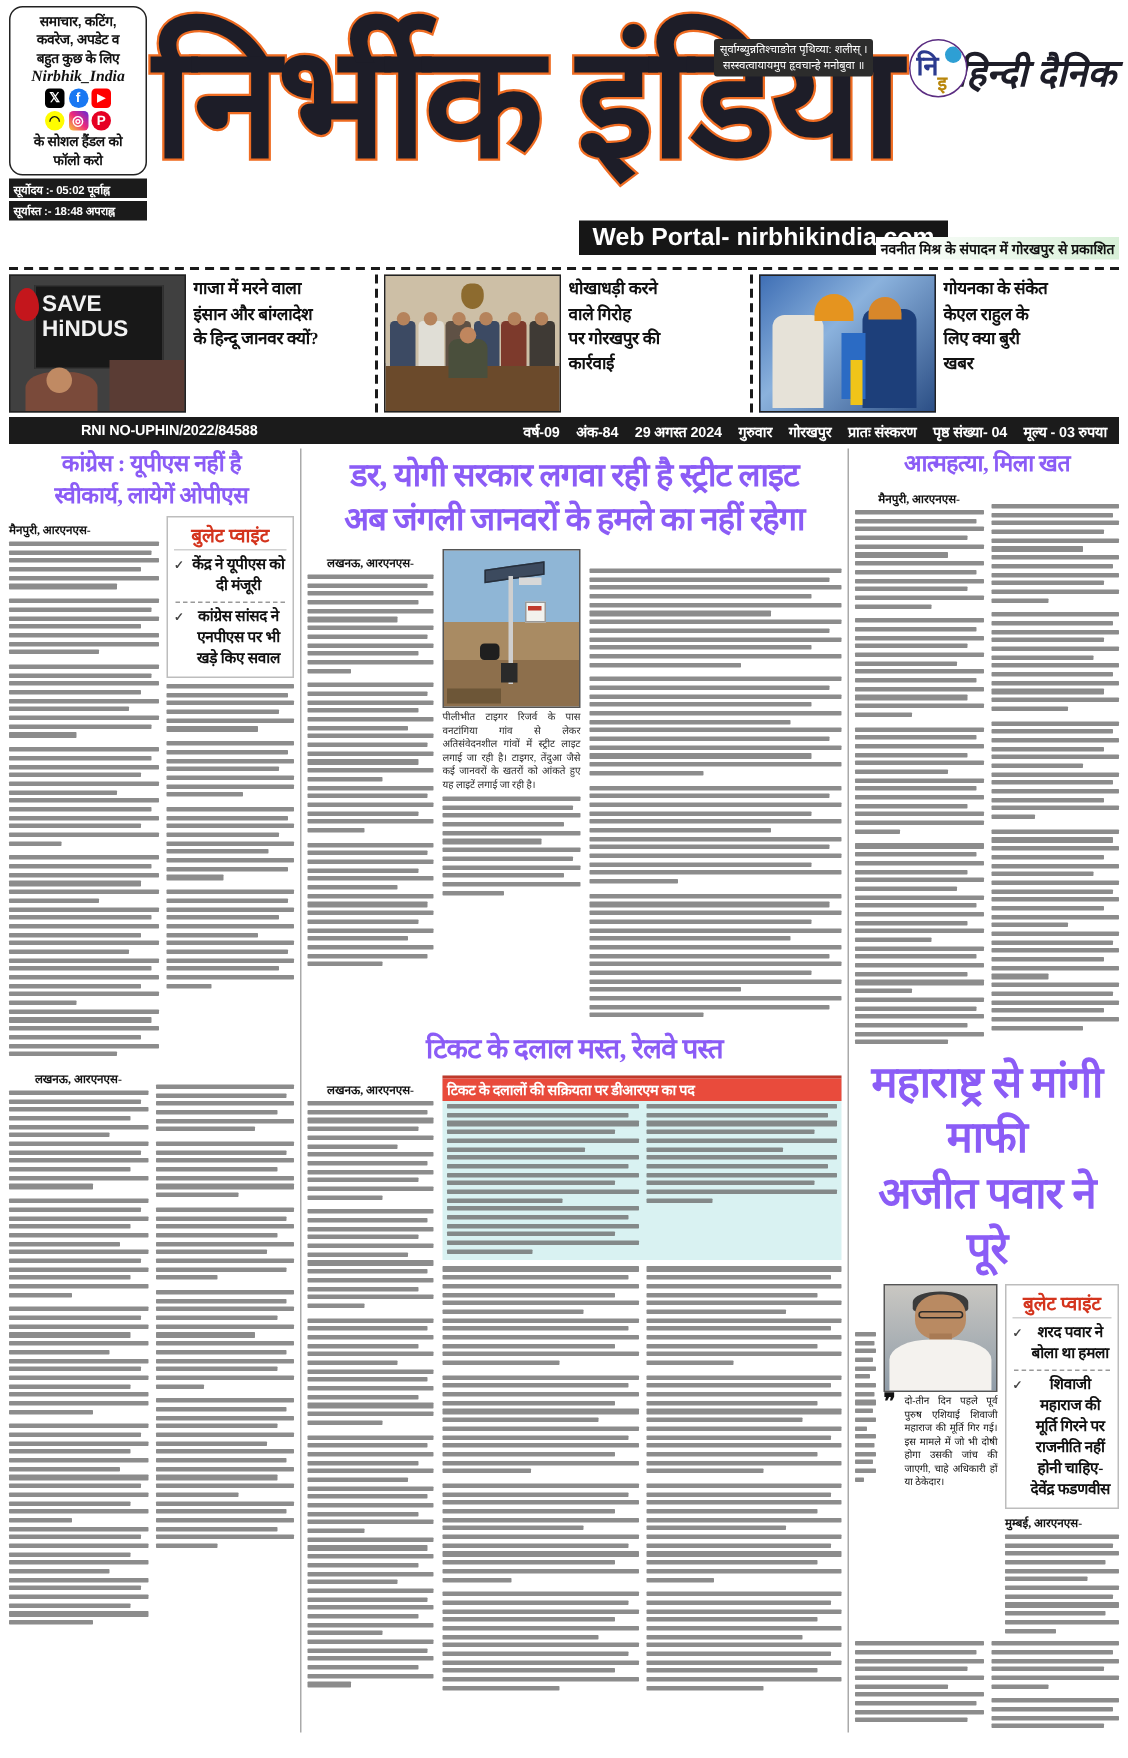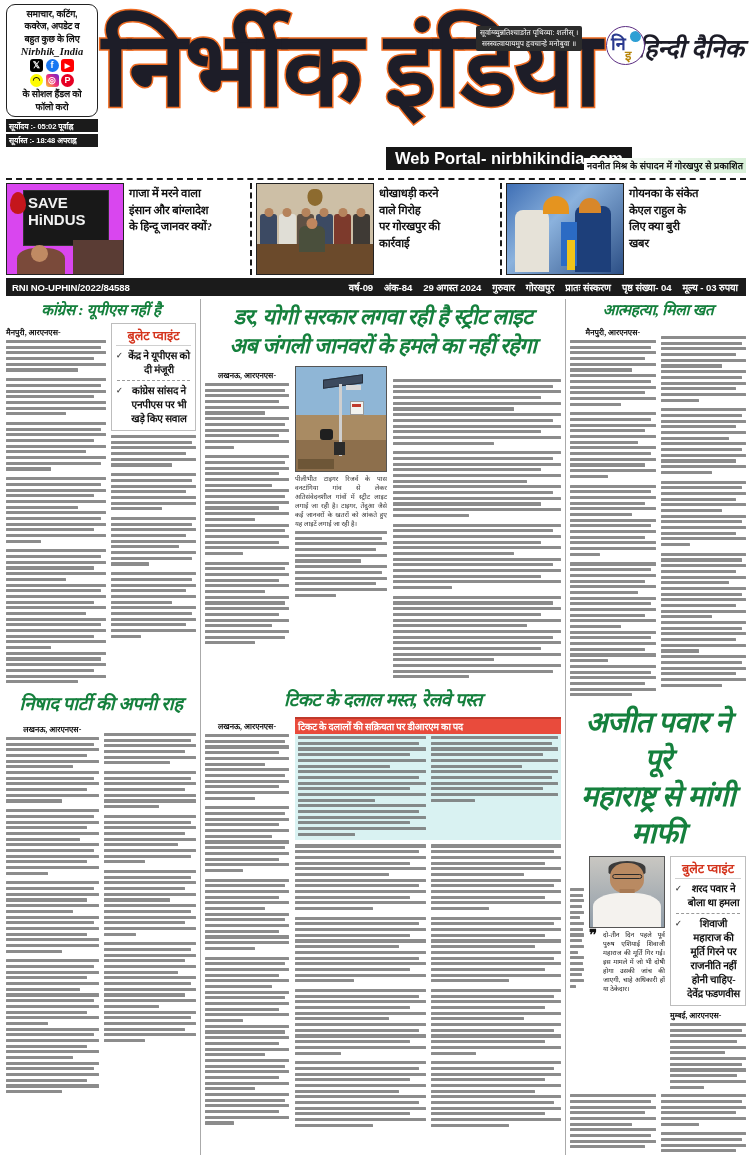--- a/index.html
+++ b/index.html
@@ -82,21 +82,21 @@
   
   .photostrip { display:flex; align-items:stretch; height:92px; gap:0; }
   .pcell { display:flex; align-items:stretch; flex:1; }
   .pimg { width:118px; border:1.2px solid #222; position:relative; overflow:hidden; }
   .pcap { flex:1; padding:2px 3px 0 5px; }
   .pcap div { font-size:11.4px; font-weight:bold; line-height:16.5px; letter-spacing:-.2px;
               font-family:"Liberation Serif", serif; }
   .vsep { border-left:2px dashed #1a1a1a; margin:0 4px; }
 
   
-  .ph1 { background:#d946ef; }
+  .ph1 { background:#404040; }
   .ph1 .board { position:absolute; left:16px; top:6px; width:86px; height:56px; background:#181818;
                 border:1px solid #333; }
   .ph1 .btxt { position:absolute; left:21px; top:10px; color:#f2f2f2; font-size:15px; font-weight:bold;
                line-height:17px; font-family:"Liberation Sans", sans-serif; }
   .ph1 .drop { position:absolute; left:3px; top:8px; width:16px; height:22px; background:#c4161c;
                border-radius:50% 50% 50% 50%/60% 60% 40% 40%; }
   .ph1 .person { position:absolute; left:10px; bottom:0; width:48px; height:26px; background:#7a4a3a;
                  border-radius:40% 40% 0 0; }
   .ph1 .face { position:absolute; left:24px; bottom:12px; width:17px; height:17px; border-radius:50%;
                background:#c08a63; }
@@ -135,28 +135,28 @@
              border-radius:12px 12px 0 0; }
   .ph3 .bl { position:absolute; left:54px; bottom:8px; width:16px; height:44px; background:#2b6bc4;}
   .ph3 .yl { position:absolute; left:60px; bottom:4px; width:8px; height:30px; background:#f0c419;}
 
   
   .infobar {
     background:#1b1b1b; color:#fff; display:flex; align-items:center;
     font-size:9.6px; font-weight:bold; padding:2.5px 6px; margin-top:3px;
     letter-spacing:-.1px;
   }
-  .infobar .rni { flex:0 0 auto; }
+  .infobar .rni { flex:0 0 auto;margin-left:42px; }
   .infobar .mid { flex:1; display:flex; justify-content:flex-end; gap:11px; padding-right:2px; }
 
   
   .mainwrap { display:flex; margin-top:3px; gap:0; }
   .colsep { border-left:1px solid #aaa; margin:0 4px; }
 
-  .hl-serif { font-family:"Liberation Serif", serif; font-weight:bold; color:#15803d;font-style:italic; }
+  .hl-serif { font-family:"Liberation Serif", serif; font-weight:bold; color:#8b5cf6; }
   .h-left { font-size:15.3px; line-height:21px; letter-spacing:-.3px; }
   .h-big   { font-size:21.6px; line-height:29px; letter-spacing:-.5px; text-align:center; }
   .h-huge  { font-size:29px; line-height:37px; letter-spacing:-.6px; text-align:center; }
   .h-mid   { font-size:18.5px; line-height:25px; letter-spacing:-.4px; text-align:center; }
 
   .orange-band {
     background:#ea6a1e; color:#fff; font-family:"Liberation Serif", serif; font-weight:bold;
     font-size:12.6px; padding:3px 6px; text-align:center; letter-spacing:-.2px;
   }
   .band-dot { display:inline-block; margin-right:5px; font-size:10px; vertical-align:1px; }
@@ -355,20 +355,21 @@
       <span>मूल्य - 03 रुपया</span>
     </span>
   </div>
 
   <div class="mainwrap">
 
     <div style="width:190px;">
 
       <div class="hl-serif h-left" style="text-align:center;">
         <div>कांग्रेस : यूपीएस नहीं है</div>
+        <div>स्वीकार्य, लायेगें ओपीएस</div>
       </div>
 
       <div style="display:flex; gap:5px; margin-top:3px;">
         <div style="width:100px;">
           <div class="dateline" style="text-align:left;">मैनपुरी, आरएनएस-</div>
           <div class="body-col">
             <div class="ln w100"></div>
               <div class="ln w95"></div>
               <div class="ln w100"></div>
             <div class="ln w88"></div>
@@ -480,21 +481,20 @@
             <div class="ln w100"></div>
               <div class="ln w95"></div>
               <div class="ln w100"></div>
             <div class="ln w88"></div>
               <div class="ln w100"></div>
               <div class="ln w35"></div>
           </div>
         </div>
       </div>
 
-      <div class="hl-serif h-mid" style="margin-top:6px;">निषाद पार्टी की अपनी राह</div>
 
       <div style="display:flex; gap:5px; margin-top:3px;">
         <div style="flex:1;">
           <div class="dateline">लखनऊ, आरएनएस-</div>
           <div class="body-col">
             <div class="ln w100"></div>
               <div class="ln w95"></div>
               <div class="ln w100"></div>
             <div class="ln w88"></div>
               <div class="ln w100"></div>
@@ -1143,22 +1143,22 @@
               <div class="ln w95"></div>
               <div class="ln w100"></div>
             <div class="ln w88"></div>
               <div class="ln w100"></div>
               <div class="ln w72"></div>
           </div>
         </div>
       </div>
 
       <div class="hl-serif h-huge" style="margin-top:5px;">
+        <div>महाराष्ट्र से मांगी माफी</div>
         <div>अजीत पवार ने पूरे</div>
-        <div>महाराष्ट्र से मांगी माफी</div>
       </div>
 
       <div style="display:flex; gap:5px; margin-top:4px;">
         <div style="width:14px;">
           <div class="body-col" style="margin-top:32px;">
             <div class="ln w100"></div>
               <div class="ln w95"></div>
               <div class="ln w100"></div>
             <div class="ln w88"></div>
               <div class="ln w100"></div>

